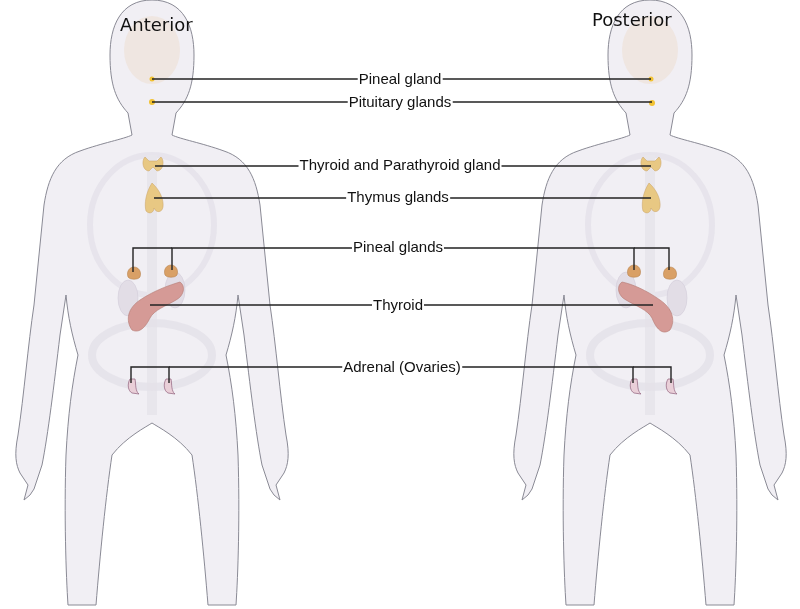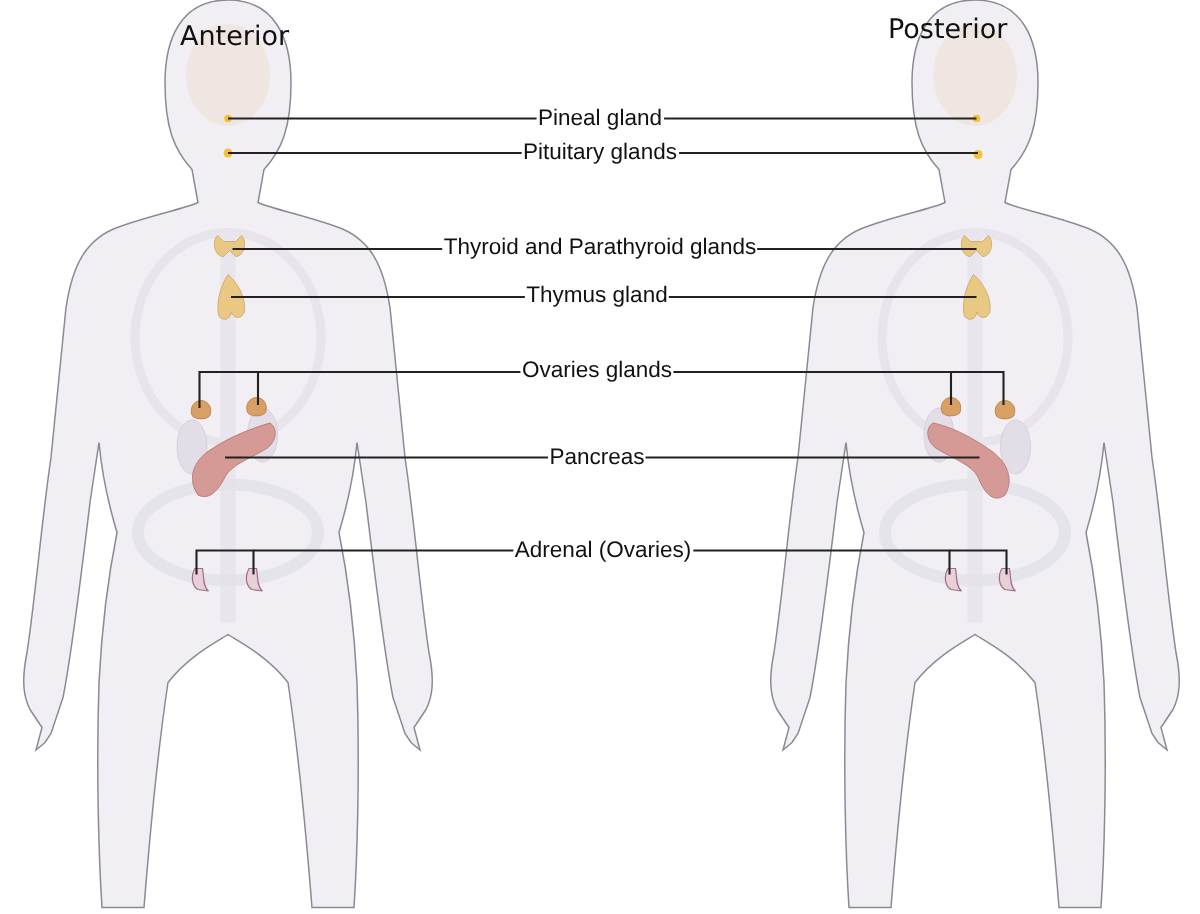--- a/index.html
+++ b/index.html
@@ -97,17 +97,17 @@
     <polyline points="169,367 633,367 633,383"></polyline>
     <polyline points="633,367 671,367 671,383"></polyline>
   </g>
 </svg>
 
 <div class="view-title" id="title-anterior">Anterior</div>
 <div class="view-title" id="title-posterior">Posterior</div>
 
 <div class="label" style="left:400px;top:79px">Pineal gland</div>
 <div class="label" style="left:400px;top:102px">Pituitary glands</div>
-<div class="label" style="left:400px;top:165px">Thyroid and Parathyroid glands</div>
-<div class="label" style="left:398px;top:197px">Thymus gland</div>
-<div class="label" style="left:398px;top:247px">Ovaries glands</div>
-<div class="label" style="left:398px;top:305px">Pancreas</div>
+<div class="label" style="left:400px;top:165px">Thyroid and Parathyroid gland</div>
+<div class="label" style="left:398px;top:197px">Thymus glands</div>
+<div class="label" style="left:398px;top:247px">Pineal glands</div>
+<div class="label" style="left:398px;top:305px">Thyroid</div>
 <div class="label" style="left:402px;top:367px">Adrenal (Ovaries)</div>
 
 </body></html>

